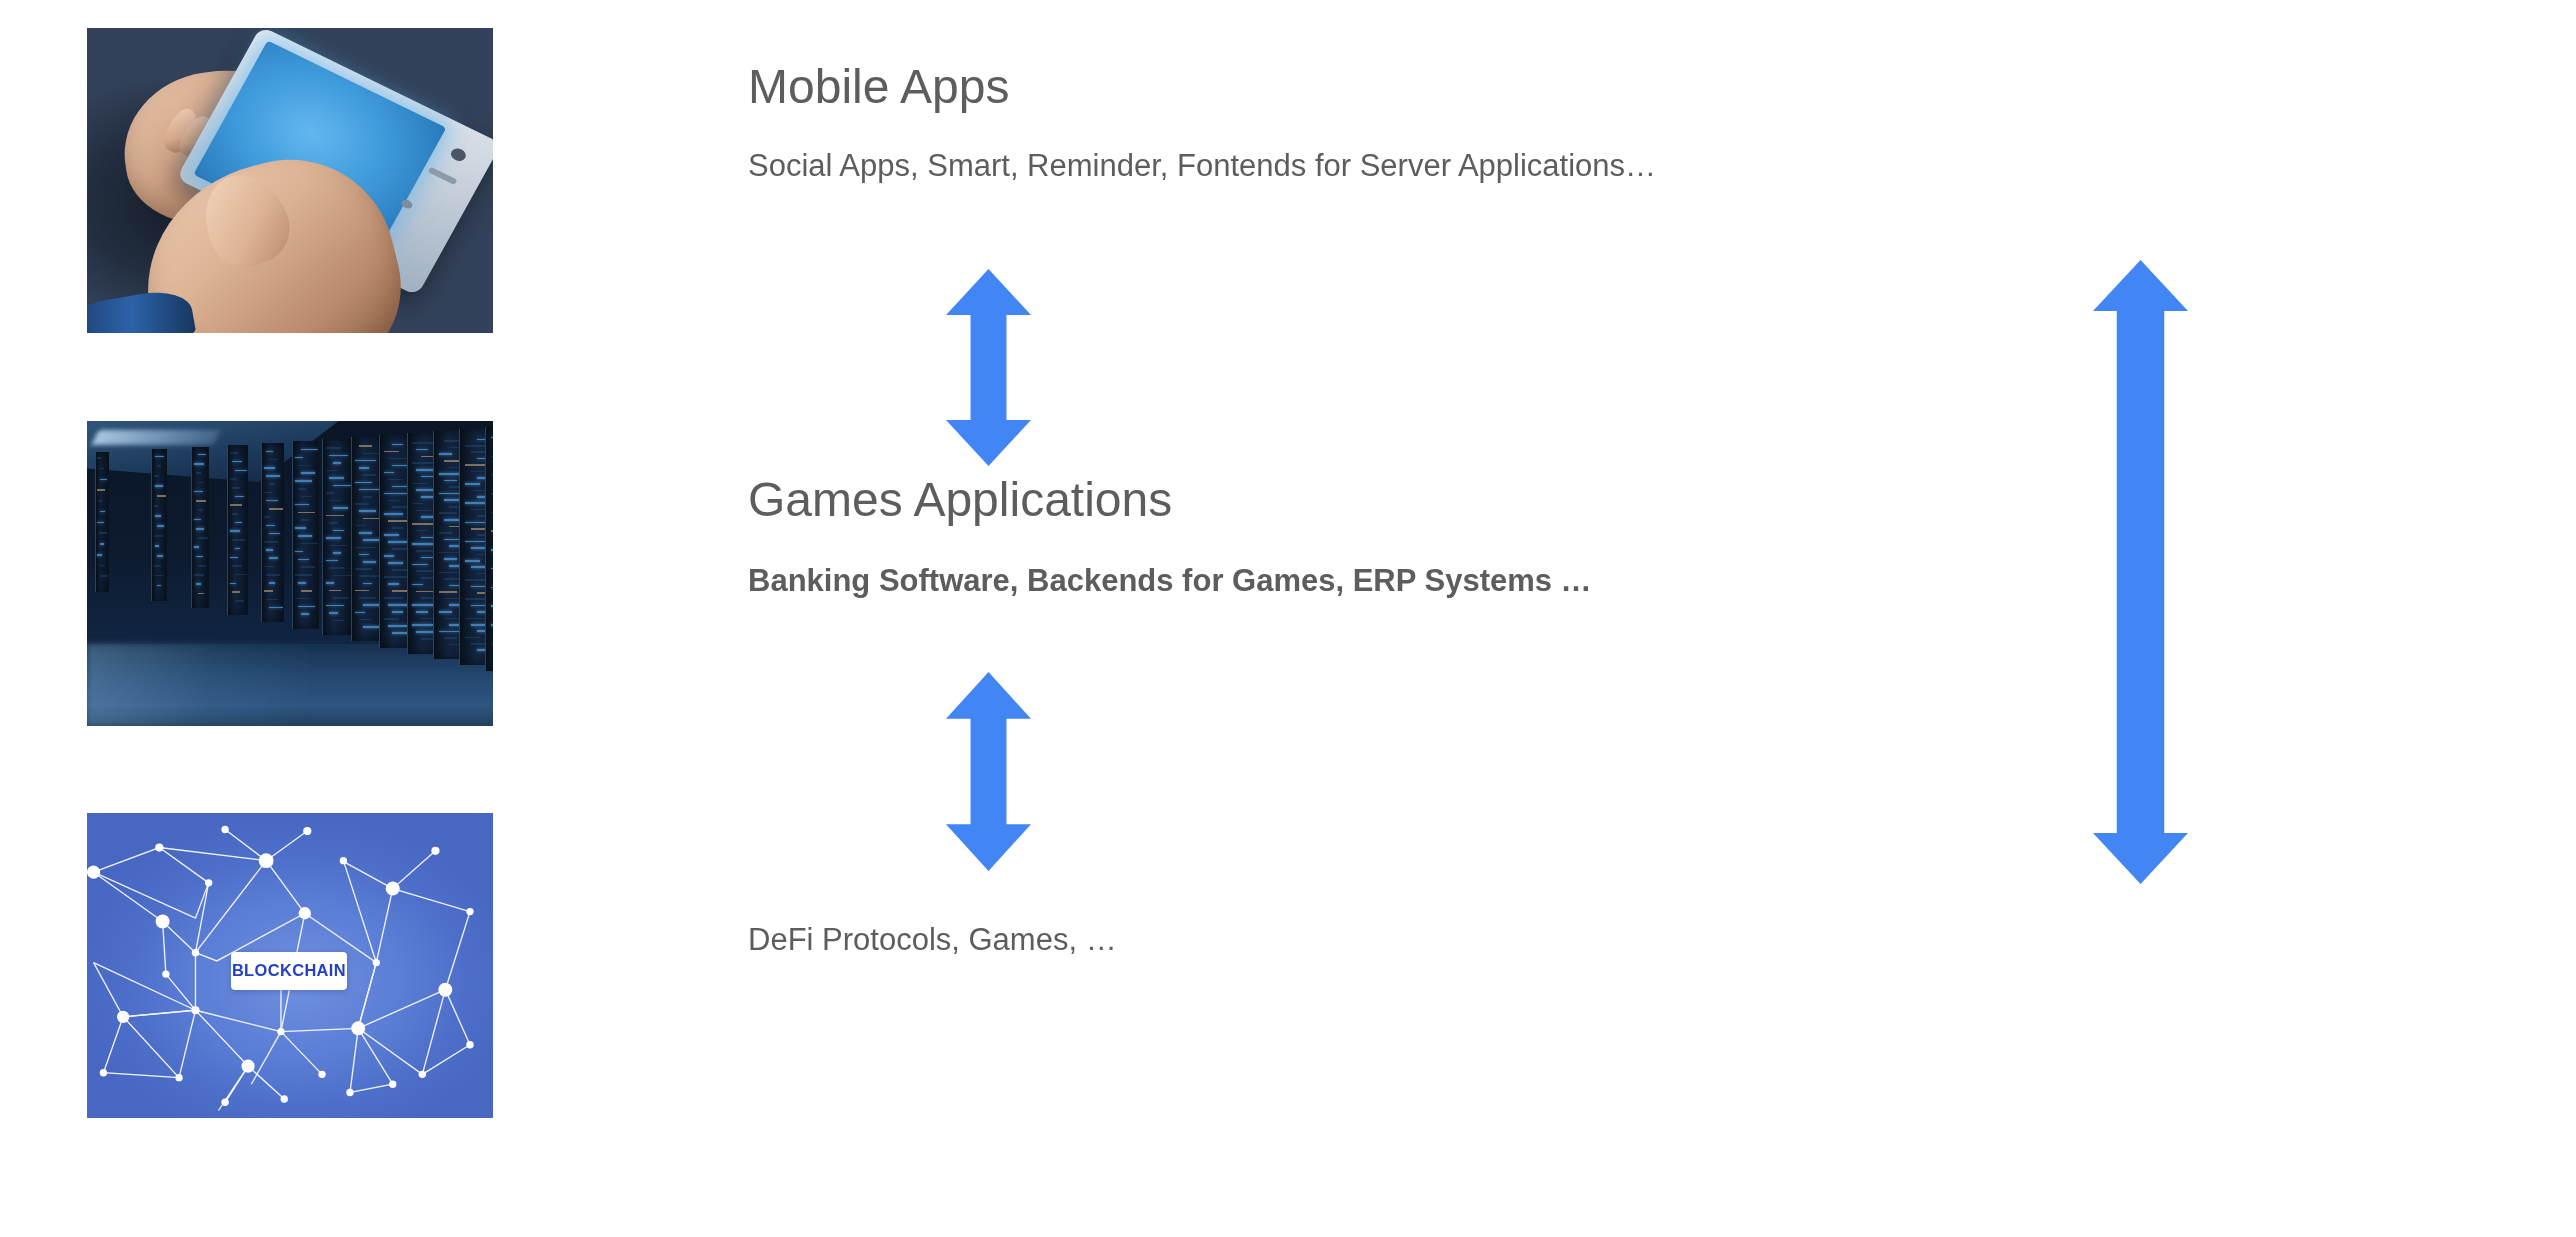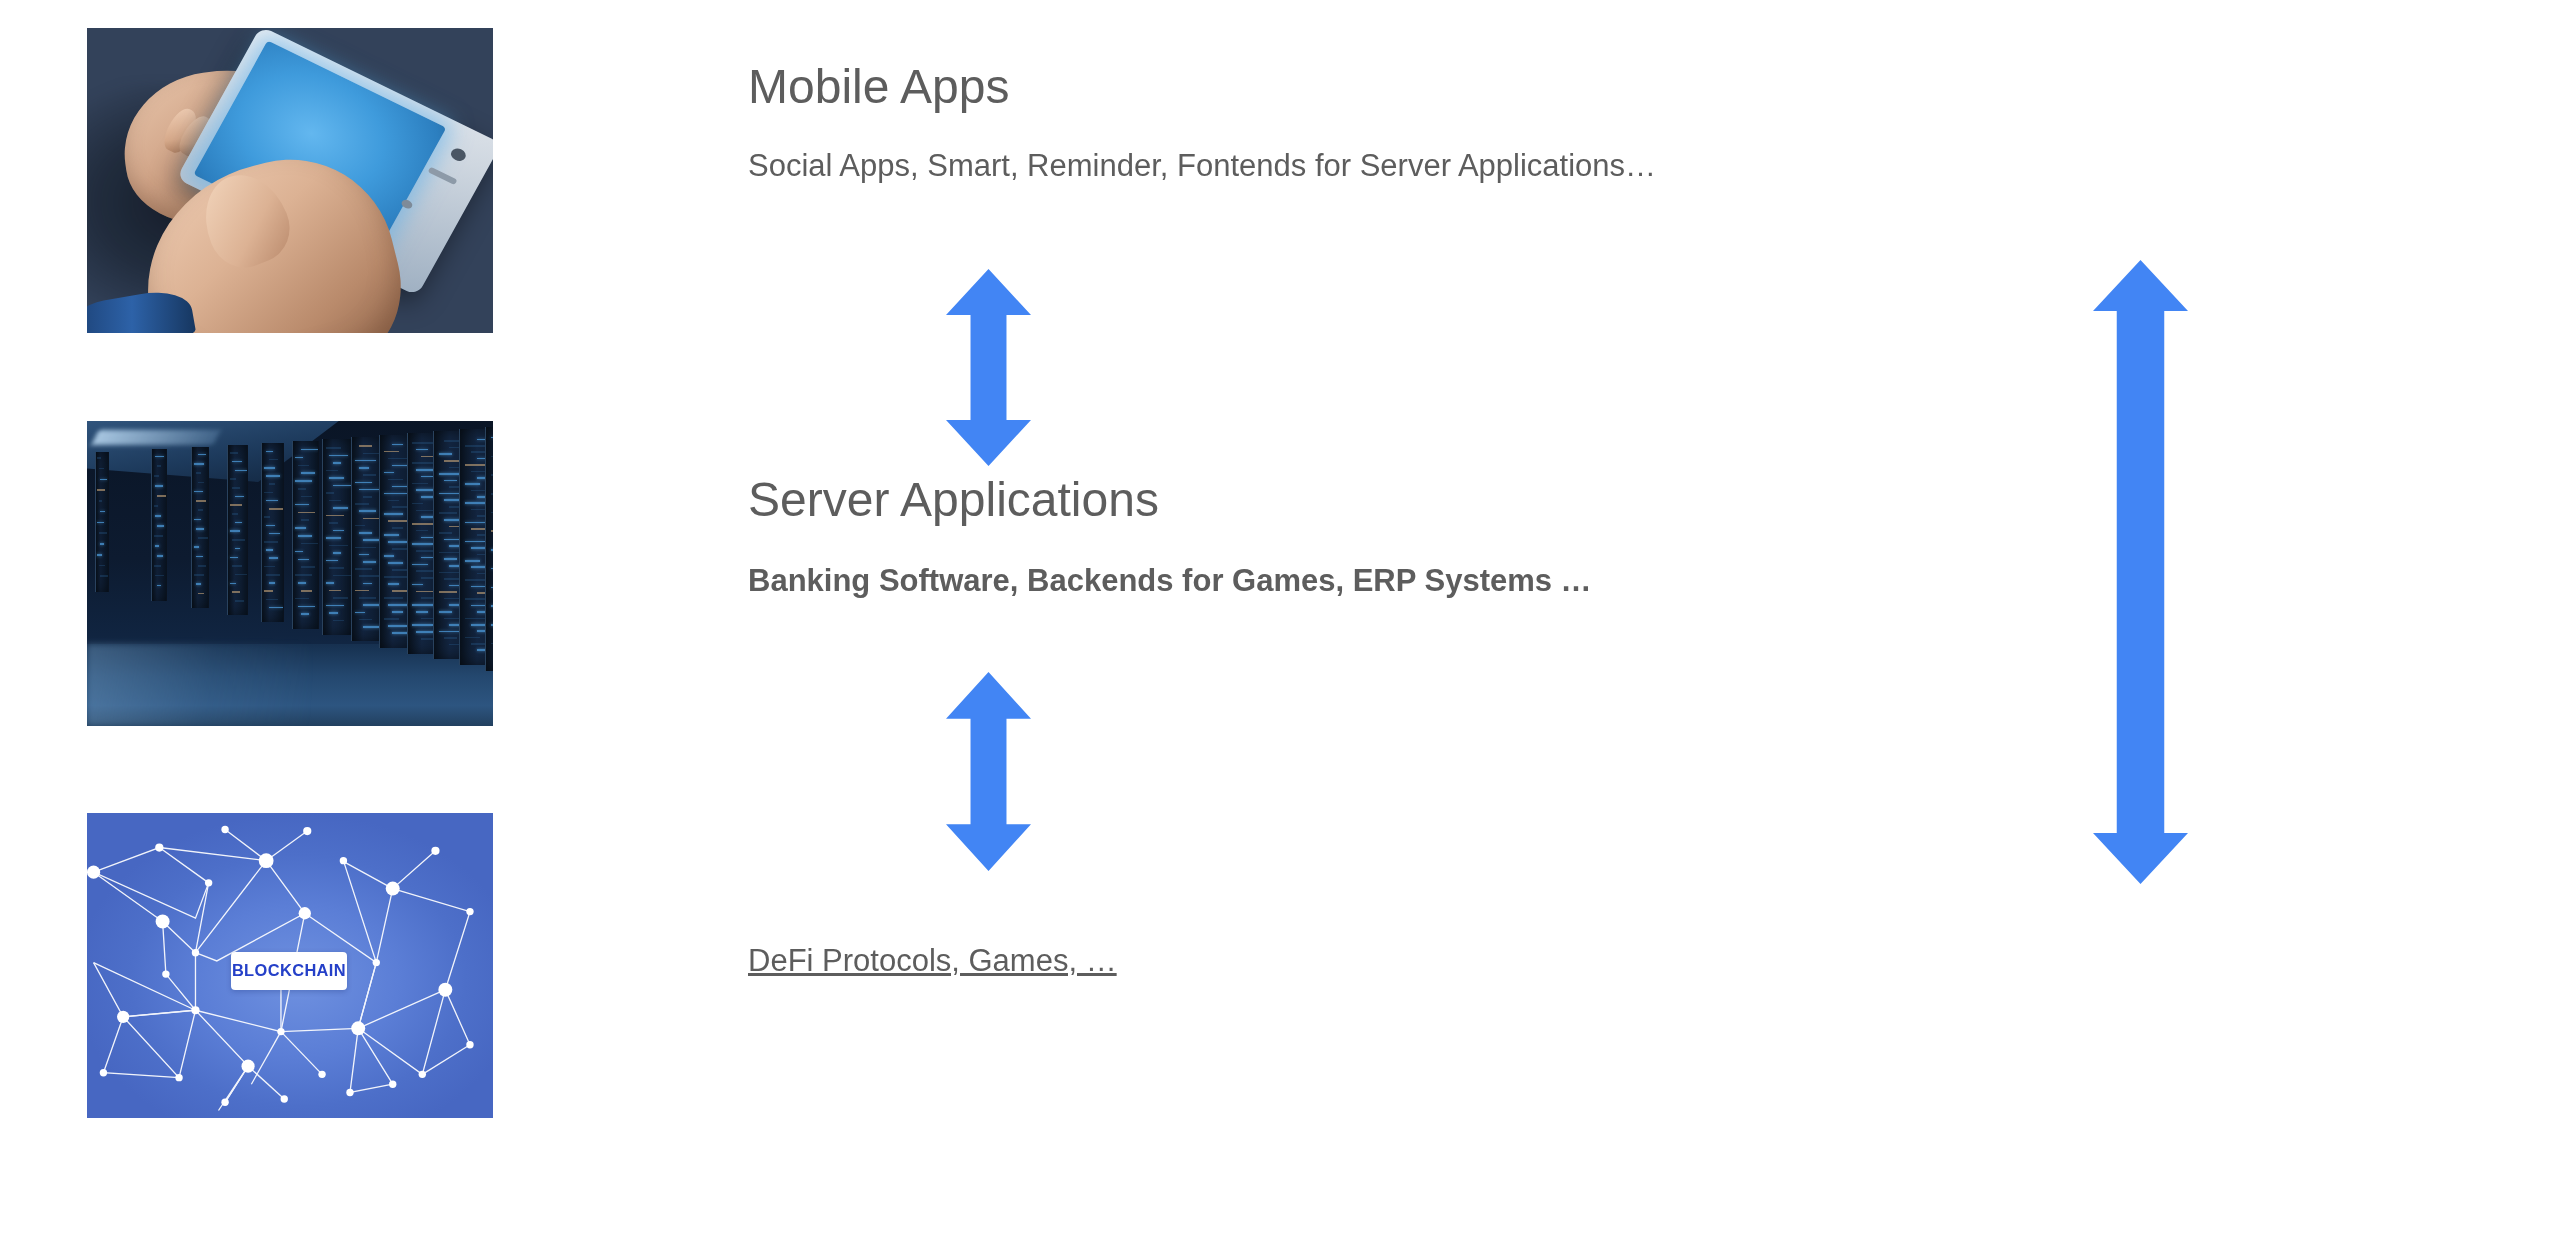--- a/index.html
+++ b/index.html
@@ -239,21 +239,21 @@
     line-height: 1.2;
     font-weight: normal;
     white-space: nowrap;
     margin: 0;
   }
   #block-mobile { top: 59px; }
   #block-mobile .sub { margin-top: 31px; }
   #block-server { top: 472px; }
   #block-server .sub { margin-top: 33px; font-weight: bold; }
   #block-dapps  { top: 886px; }
-  #block-dapps .sub { margin-top: 56px; text-decoration: underline; }
+  #block-dapps .sub { margin-top: 35px; }
 
   
   .arrow { position: absolute; }
   #arrow-mobile-server { left: 946px; top: 269px; width: 85px; height: 197px; }
   #arrow-server-dapps  { left: 946px; top: 672px; width: 85px; height: 199px; }
   #arrow-mobile-dapps  { left: 2093px; top: 260px; width: 95px; height: 624px; }
   .arrow svg { display: block; width: 100%; height: 100%; }
 </style>
 </head>
 <body>
@@ -676,21 +676,21 @@
       </div>
     </div>
   </div>
 
   <div class="block" id="block-mobile">
     <h2 class="title">Mobile Apps</h2>
     <p class="sub">Social Apps, Smart, Reminder, Fontends for Server Applications…</p>
   </div>
 
   <div class="block" id="block-server">
-    <h2 class="title">Server Applications</h2>
+    <h2 class="title">Games Applications</h2>
     <p class="sub">Banking Software, Backends for Games, ERP Systems …</p>
   </div>
 
   <div class="block" id="block-dapps">
     <p class="sub">DeFi Protocols, Games, …</p>
   </div>
 
   <div class="arrow" id="arrow-mobile-server">
     <svg viewBox="0 0 104 240" preserveAspectRatio="none">
       <polygon points="52,0 104,56 74,56 74,184 104,184 52,240 0,184 30,184 30,56 0,56" fill="#4285f4"></polygon>

